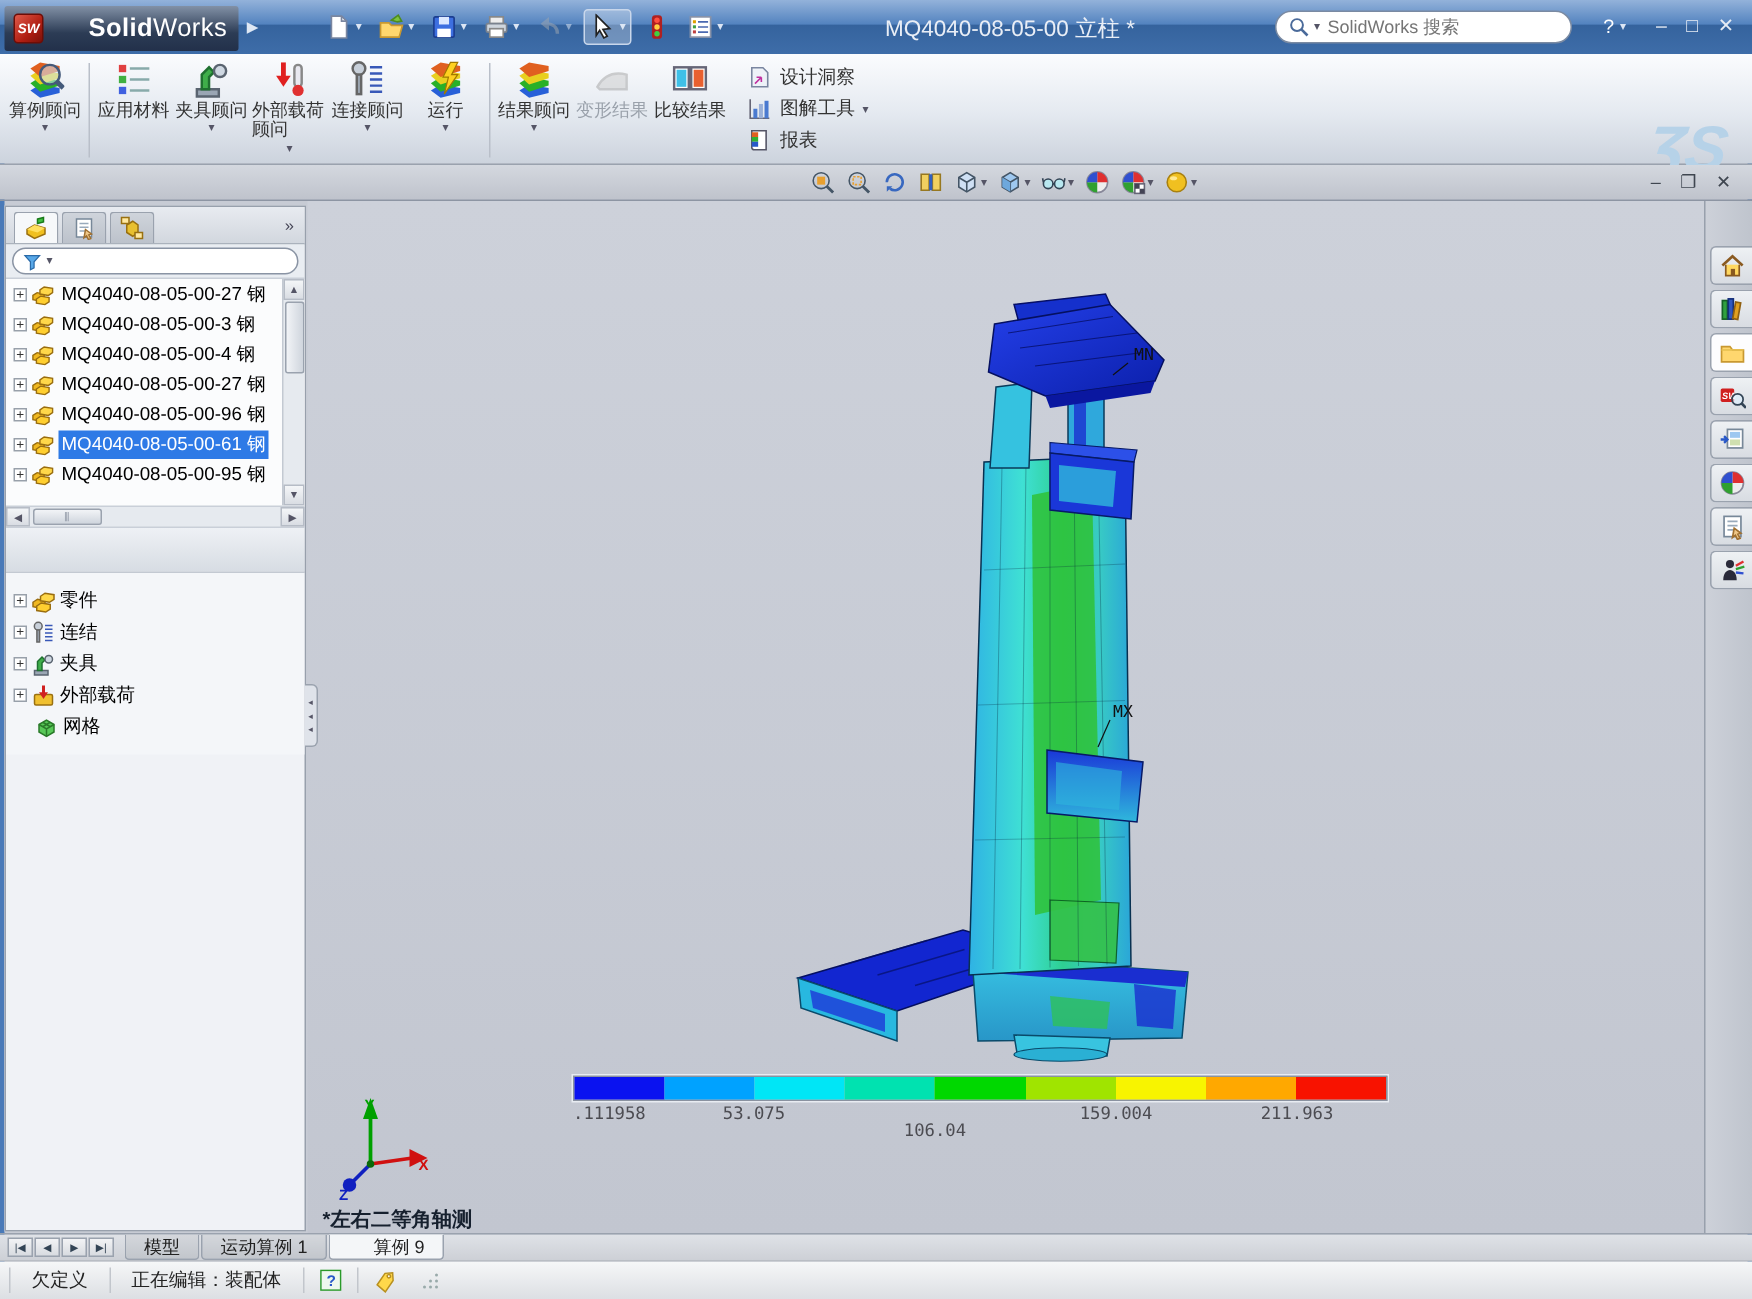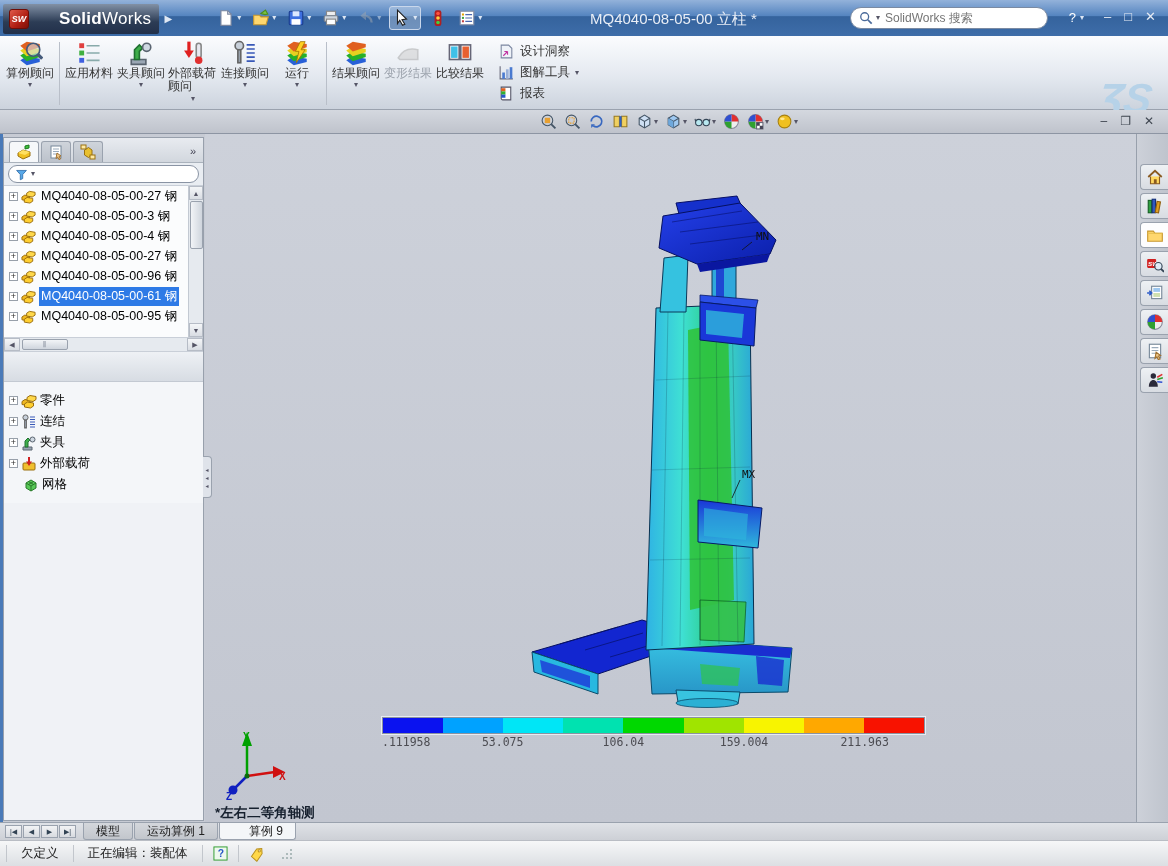--- a/index.html
+++ b/index.html
@@ -582,21 +582,21 @@
             <div class="lseg" style="background:#00e2b0"></div>
             <div class="lseg" style="background:#00d800"></div>
             <div class="lseg" style="background:#a0e400"></div>
             <div class="lseg" style="background:#f8f400"></div>
             <div class="lseg" style="background:#ffa800"></div>
             <div class="lseg" style="background:#f81200"></div>
           </div>
         <div class="llabels" id="legend-top">
             <span style="left:0.000%;">.111958</span>
             <span style="left:22.222%;transform:translateX(-50%);">53.075</span>
-            <span style="left:44.444%;transform:translateX(-50%);">106.04</span>
+            <span style="left:44.444%;transform:translateX(-50%);margin-top:11px;">106.04</span>
             <span style="left:66.667%;transform:translateX(-50%);">159.004</span>
             <span style="left:88.889%;transform:translateX(-50%);">211.963</span>
           </div>
       </div>
 
       <svg class="triad" width="64" height="72" viewBox="0 0 64 72">
         <line x1="22" y1="48" x2="22" y2="16" stroke="#00a000" stroke-width="2.5"></line>
         <polygon points="17,18 27,18 22,4" fill="#00a000"></polygon>
         <text x="18" y="12" font-size="10" fill="#00a000" font-weight="bold">Y</text>
         <line x1="22" y1="48" x2="50" y2="44" stroke="#d01010" stroke-width="2.5"></line>

